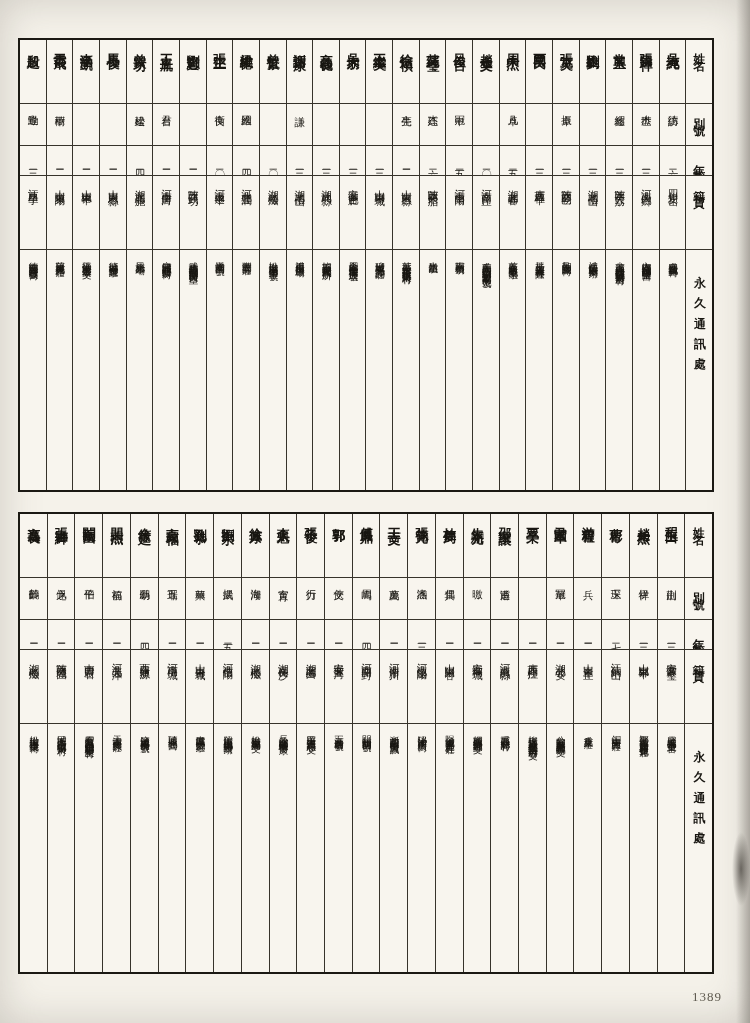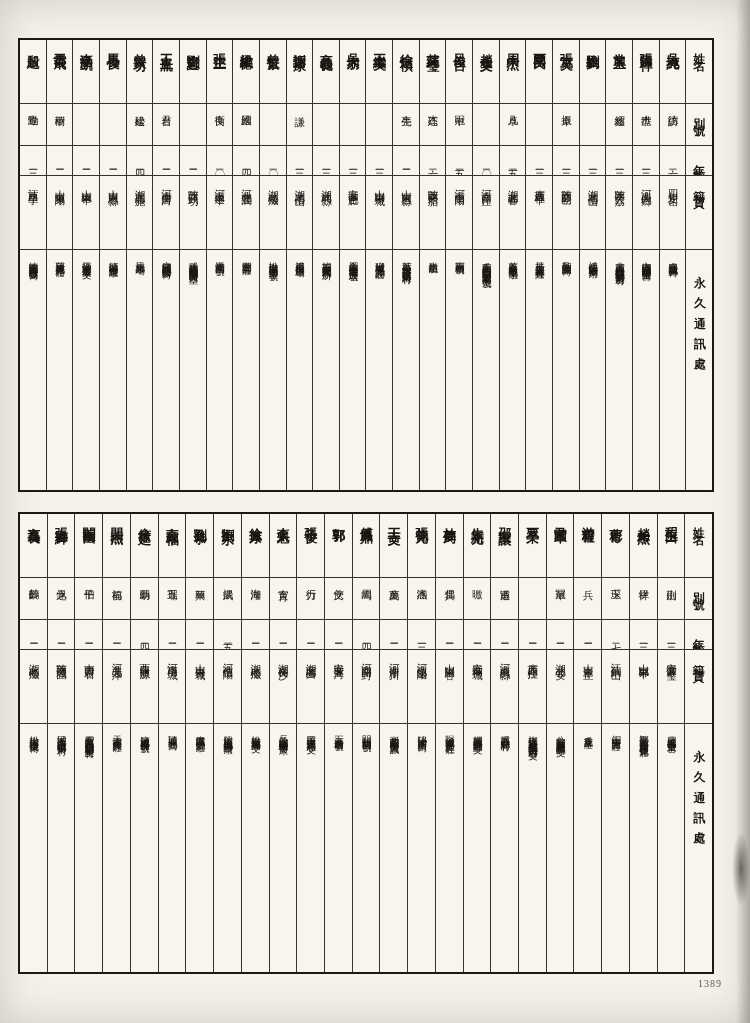--- a/index.html
+++ b/index.html
@@ -62,22 +62,22 @@
   .address-cell .vtext { letter-spacing: 1px; line-height: 11.5px; }
   .header-col .cell { font-weight: bold; }
   .header-col .name-cell .vtext,
   .header-col .alias-cell .vtext,
   .header-col .age-cell .vtext,
   .header-col .native-cell .vtext { font-size: 12px; letter-spacing: .55em; }
   .header-col .alias-cell { padding-top: 4px; }
   .header-col .address-cell { padding-top: 16px; }
   .header-col .address-cell .vtext { font-size: 12px; letter-spacing: 1.7em; }
   .page-number {
-    position: absolute; right: 28px; bottom: 34px;
-    font-size: 10px; color: #5f5a50; letter-spacing: 1px;
+    position: absolute; right: 28px; bottom: 18px;
+    font-size: 13px; color: #5f5a50; letter-spacing: 1px;
   }
 </style>
 </head>
 <body>
 
 <div class="page">
   <div class="table table-top">
       <div class="col header-col">
         <div class="cell name-cell">
           <span class="vtext">姓名</span>

